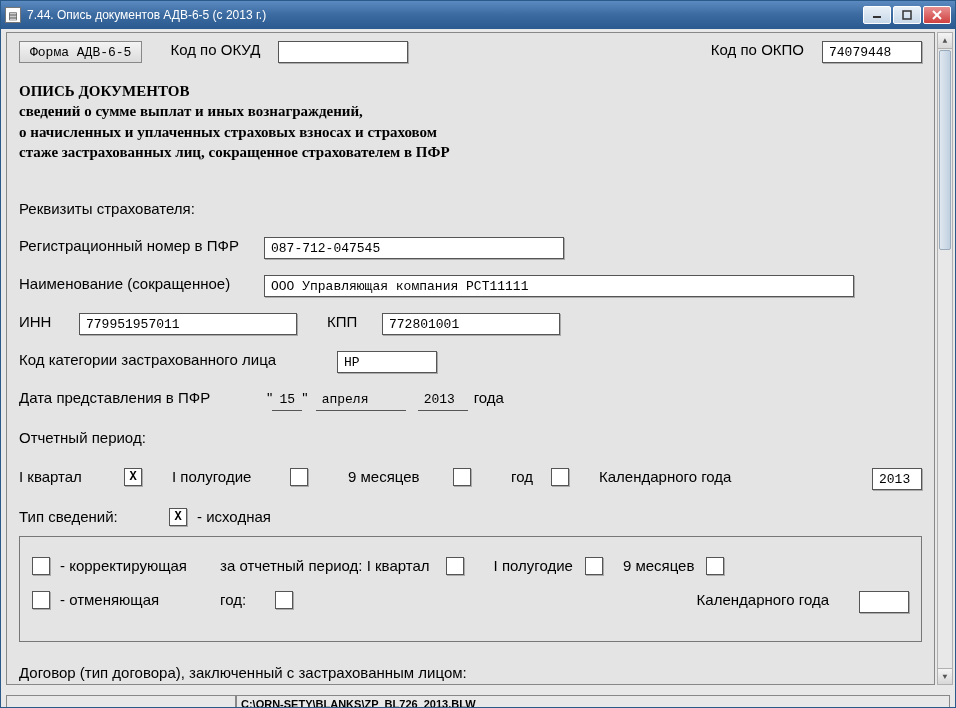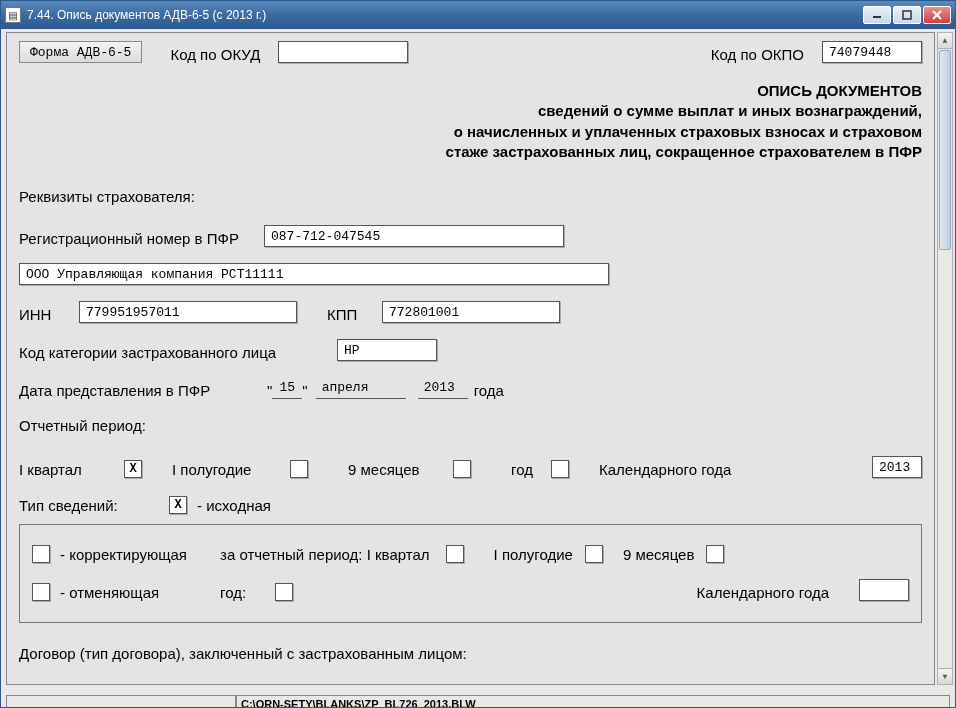--- a/index.html
+++ b/index.html
@@ -141,21 +141,21 @@
     display: flex;
     align-items: center;
     margin-top: 8px;
   }
   .status-cell.c1 { width: 230px; }
   .status-cell.c2 { flex: 1; font-weight: bold; }
 
   
   .row {
     display: flex;
-    align-items: flex-end;
+    align-items: flex-start;
     margin-bottom: 6px;
   }
   .btn-like {
     display: inline-flex;
     align-items: center;
     height: 22px;
     padding: 0 10px;
     background: linear-gradient(to bottom, #f4f4f4, #dcdcdc);
     border: 1px solid #888;
     font-family: "Courier New", monospace;
@@ -173,25 +173,25 @@
     background: #fff;
     border: 1px solid #555;
     padding: 0 6px;
     font-family: "Courier New", monospace;
     font-size: 13px;
   }
   .input-box.shadow {
     box-shadow: 1px 1px 0 #aaa;
   }
   .heading {
-    text-align: right;
+    text-align: left;
     font-weight: bold;
-    font-family: Liberation Sans, sans-serif;
+    font-family: Liberation Serif, serif;
     font-size: 15px;
-    margin: 18px 0 12px 0;
+    margin: 18px 0 24px 0;
     line-height: 1.35;
   }
   .chk {
     display: inline-flex;
     width: 18px;
     height: 18px;
     background: #fff;
     border: 1px solid #555;
     box-shadow: 1px 1px 0 #aaa;
     align-items: center;
@@ -261,20 +261,21 @@
         </div>
       <div style="height:14px"></div>
 
       <div class="row">
         <span class="lbl" style="width:245px">Регистрационный номер в ПФР</span>
         <span class="input-box shadow" style="width:300px">087-712-047545</span>
       </div>
       <div style="height:10px"></div>
 
       <div class="row">
+        <span class="lbl" style="width:245px">Наименование (сокращенное)</span>
         <span class="input-box shadow" style="width:590px">ООО Управляющая компания РСТ11111</span>
       </div>
       <div style="height:10px"></div>
 
       <div class="row">
         <span class="lbl" style="width:60px">ИНН</span>
         <span class="input-box shadow" style="width:218px">779951957011</span>
         <span class="gap" style="width:30px"></span>
         <span class="lbl" style="width:55px">КПП</span>
         <span class="input-box shadow" style="width:178px">772801001</span>
@@ -342,21 +343,21 @@
           <span class="chk"></span>
           <span class="gap" style="width:30px"></span>
           <span class="lbl">I полугодие</span>
           <span class="gap" style="width:12px"></span>
           <span class="chk"></span>
           <span class="gap" style="width:20px"></span>
           <span class="lbl">9 месяцев</span>
           <span class="gap" style="width:12px"></span>
           <span class="chk"></span>
         </div>
-        <div class="row" style="margin-bottom:1px">
+        <div class="row" style="margin-bottom:8px">
           <span class="chk"></span>
           <span class="gap" style="width:10px"></span>
           <span class="lbl" style="width:160px">- отменяющая</span>
           <span class="lbl" style="width:55px">год:</span>
           <span class="chk"></span>
           <span style="flex:1"></span>
           <span class="lbl">Календарного года</span>
           <span class="gap" style="width:30px"></span>
           <span class="input-box shadow" style="width:50px"></span>
         </div>

